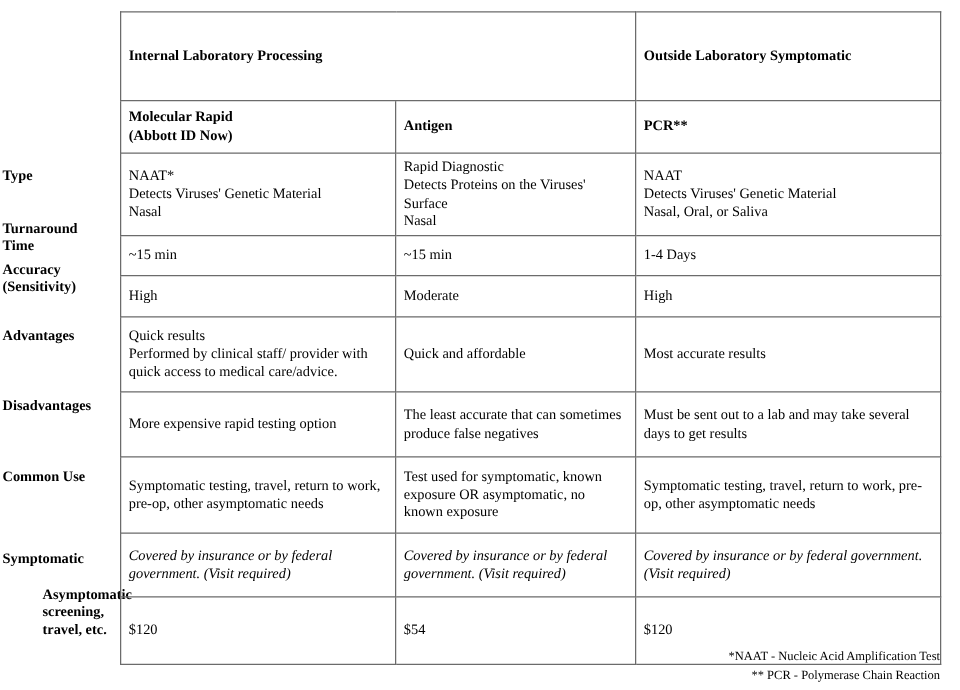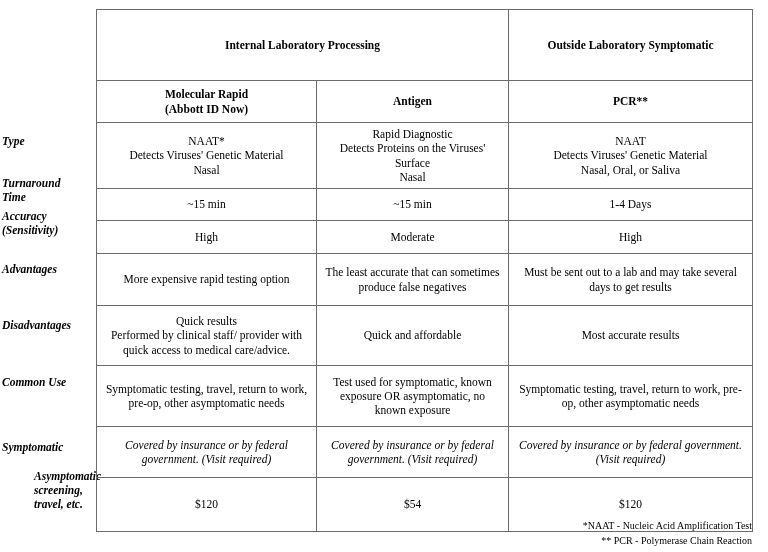--- a/index.html
+++ b/index.html
@@ -31,21 +31,21 @@
     border-collapse: collapse;
     table-layout: fixed;
   }
 
   table.compare td {
     border: 1px solid #6b6b6b;
     vertical-align: middle;
     padding: 3px 6px;
     font-size: 11.5px;
     line-height: 1.22;
-    text-align: center;
+    text-align: left;
   }
 
   
   col.c1 { width: 220px; }
   col.c2 { width: 192px; }
   col.c3 { width: 244px; }
 
   td.grouphead {
     font-weight: bold;
     font-size: 12.5px;
@@ -77,21 +77,20 @@
   }
   .rowlabel {
     position: absolute;
     left: 2px;
     width: 92px;
     font-weight: bold;
     font-size: 11.5px;
     line-height: 1.2;
     display: flex;
     align-items: center;
-    font-style: italic;
   }
 
   .footnotes {
     position: absolute;
     right: 16px;
     top: 519px;
     width: 320px;
     text-align: right;
     font-size: 10px;
     line-height: 1.45;
@@ -179,32 +178,32 @@
         <td>~15 min</td>
         <td>1-4 Days</td>
       </tr>
 
       <tr style="height:33px;">
         <td>High</td>
         <td>Moderate</td>
         <td>High</td>
       </tr>
 
+      <tr style="height:60px;">
+        <td>Quick results<br>Performed by clinical staff/ provider with quick access to medical care/advice.</td>
+        <td>Quick and affordable</td>
+        <td>Most accurate results</td>
+      </tr>
+
       <tr style="height:52px;">
         <td>More expensive rapid testing option</td>
         <td>The least accurate that can sometimes produce false negatives</td>
         <td>Must be sent out to a lab and may take several days to get results</td>
       </tr>
 
-      <tr style="height:60px;">
-        <td>Quick results<br>Performed by clinical staff/ provider with quick access to medical care/advice.</td>
-        <td>Quick and affordable</td>
-        <td>Most accurate results</td>
-      </tr>
-
       <tr style="height:61px;">
         <td>Symptomatic testing, travel, return to work, pre-op, other asymptomatic needs</td>
         <td>Test used for symptomatic, known exposure OR asymptomatic, no known exposure</td>
         <td>Symptomatic testing, travel, return to work, pre-op, other asymptomatic needs</td>
       </tr>
 
       <tr style="height:51px;font-style:italic;">
         <td>Covered by insurance or by federal government. (Visit required)</td>
         <td>Covered by insurance or by federal government. (Visit required)</td>
         <td>Covered by insurance or by federal government. (Visit required)</td>

